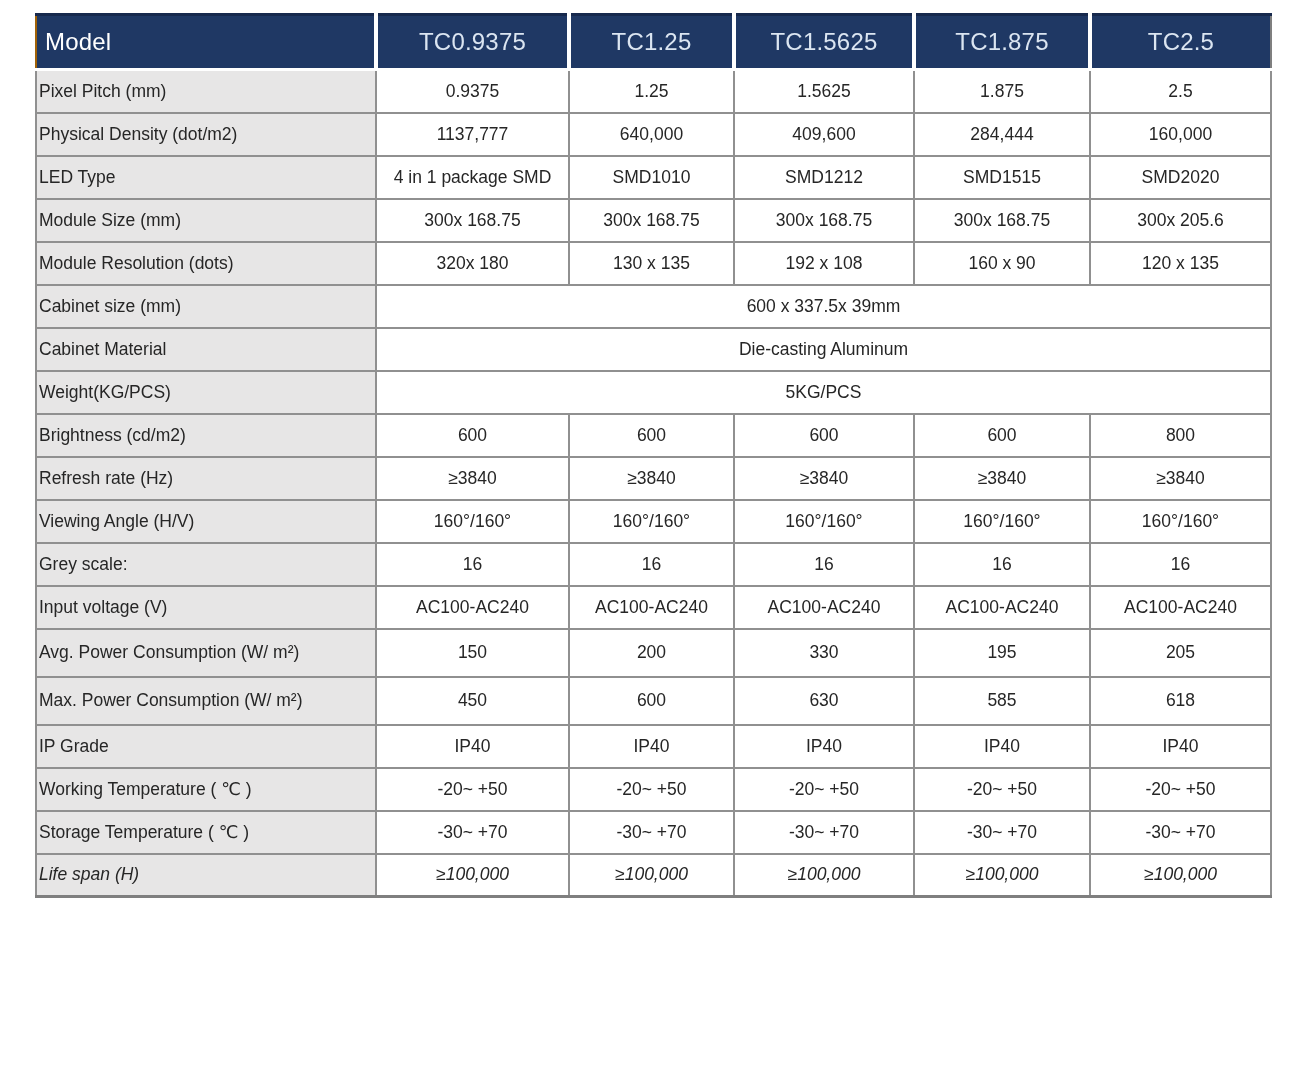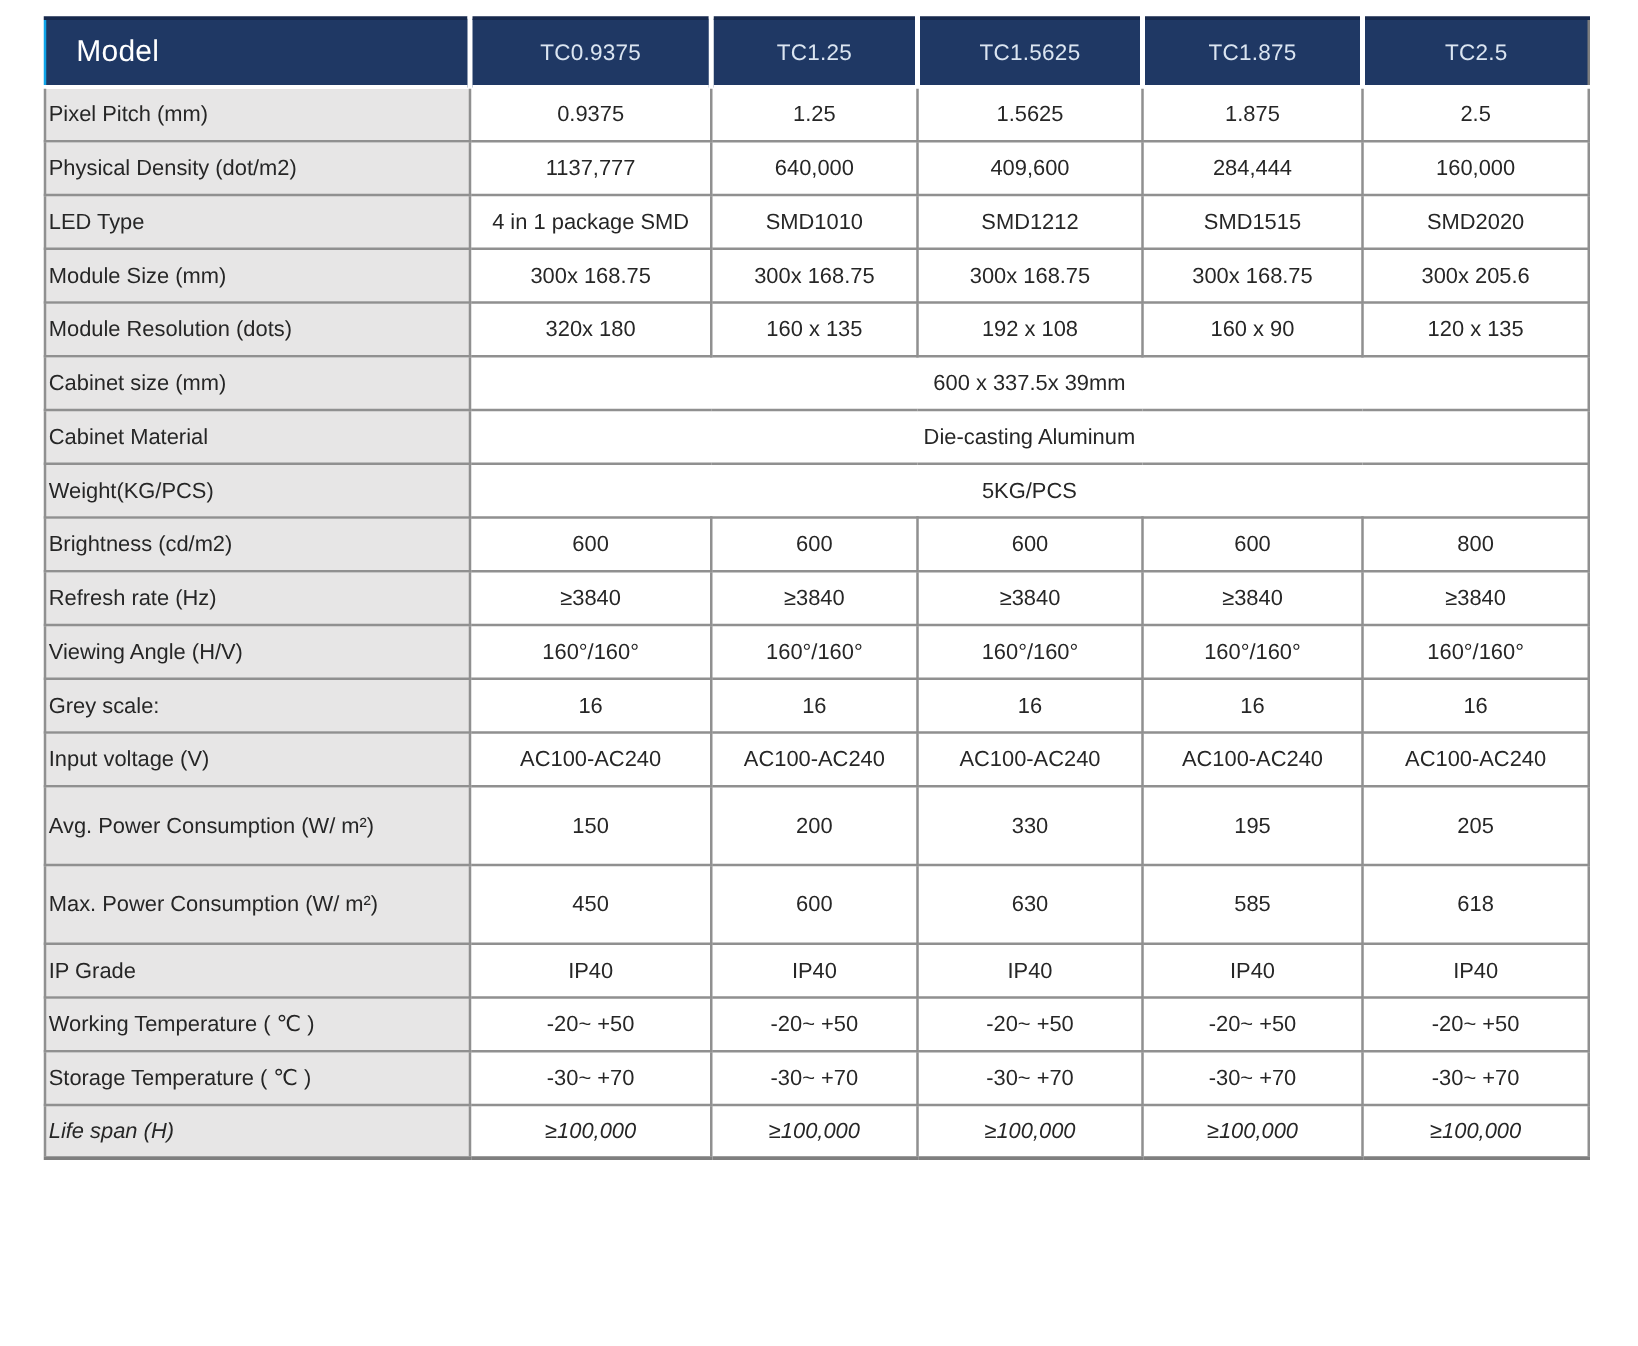--- a/index.html
+++ b/index.html
@@ -20,39 +20,39 @@
     border-collapse: collapse;
     table-layout: fixed;
     width: 1235px;
     border: 2px solid #7f7f7f;
   }
   
   thead th {
     background: var(--header-bg, #1f3864);
     color: var(--header-text, #dbe5f1);
     font-weight: 400;
-    font-size: 18px;
+    font-size: 24px;
     height: 50px;
     border-top: 3px solid #17294d;
     border-bottom: 3px solid #ffffff;
     border-left: 4px solid #ffffff;
     border-right: none;
     text-align: center;
     letter-spacing: 0.2px;
   }
   thead th.model-cell {
     text-align: left;
-    padding-left: 24px;
+    padding-left: 8px;
     font-size: 24px;
     color: #ffffff;
-    border-left: 2px solid #0ea5e9;
+    border-left: 2px solid #a16207;
   }
   
   tbody tr { height: 43px; }
-  tbody tr.tall { height: 63px; }
+  tbody tr.tall { height: 48px; }
   tbody td {
     border: 2px solid #909090;
     font-size: 17.5px;
     overflow: hidden;
     white-space: nowrap;
   }
   tbody td.label {
     background: var(--label-bg, #e7e6e6);
     text-align: left;
     padding-left: 2px;
@@ -115,21 +115,21 @@
           <td class="label">Module Size (mm)</td>
           <td class="value">300x 168.75</td>
           <td class="value">300x 168.75</td>
           <td class="value">300x 168.75</td>
           <td class="value">300x 168.75</td>
           <td class="value">300x 205.6</td>
         </tr>
         <tr>
           <td class="label">Module Resolution (dots)</td>
           <td class="value">320x 180</td>
-          <td class="value">160 x 135</td>
+          <td class="value">130 x 135</td>
           <td class="value">192 x 108</td>
           <td class="value">160 x 90</td>
           <td class="value">120 x 135</td>
         </tr>
         <tr>
           <td class="label">Cabinet size (mm)</td>
           <td colspan="5" class="value">600 x 337.5x 39mm</td>
         </tr>
         <tr>
           <td class="label">Cabinet Material</td>

